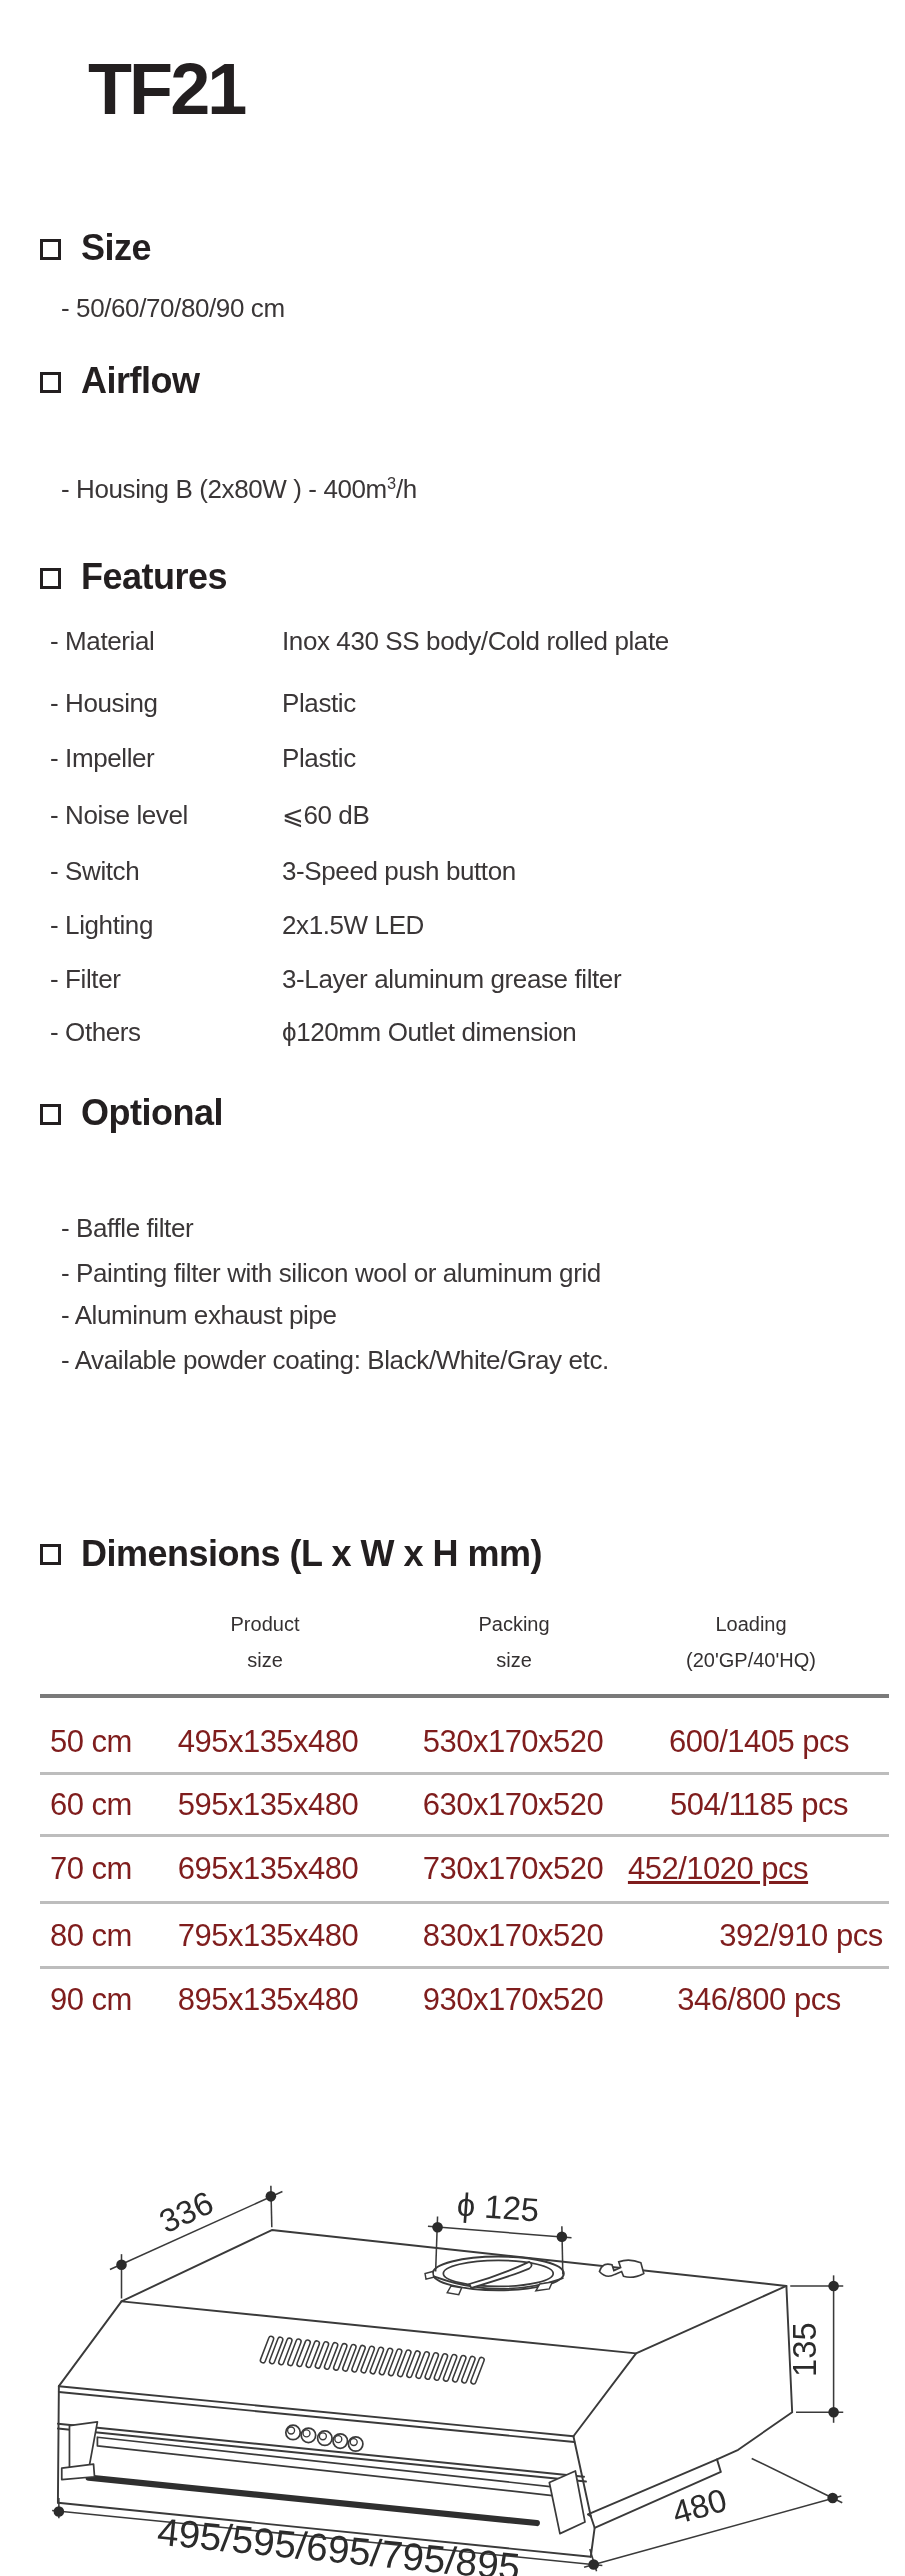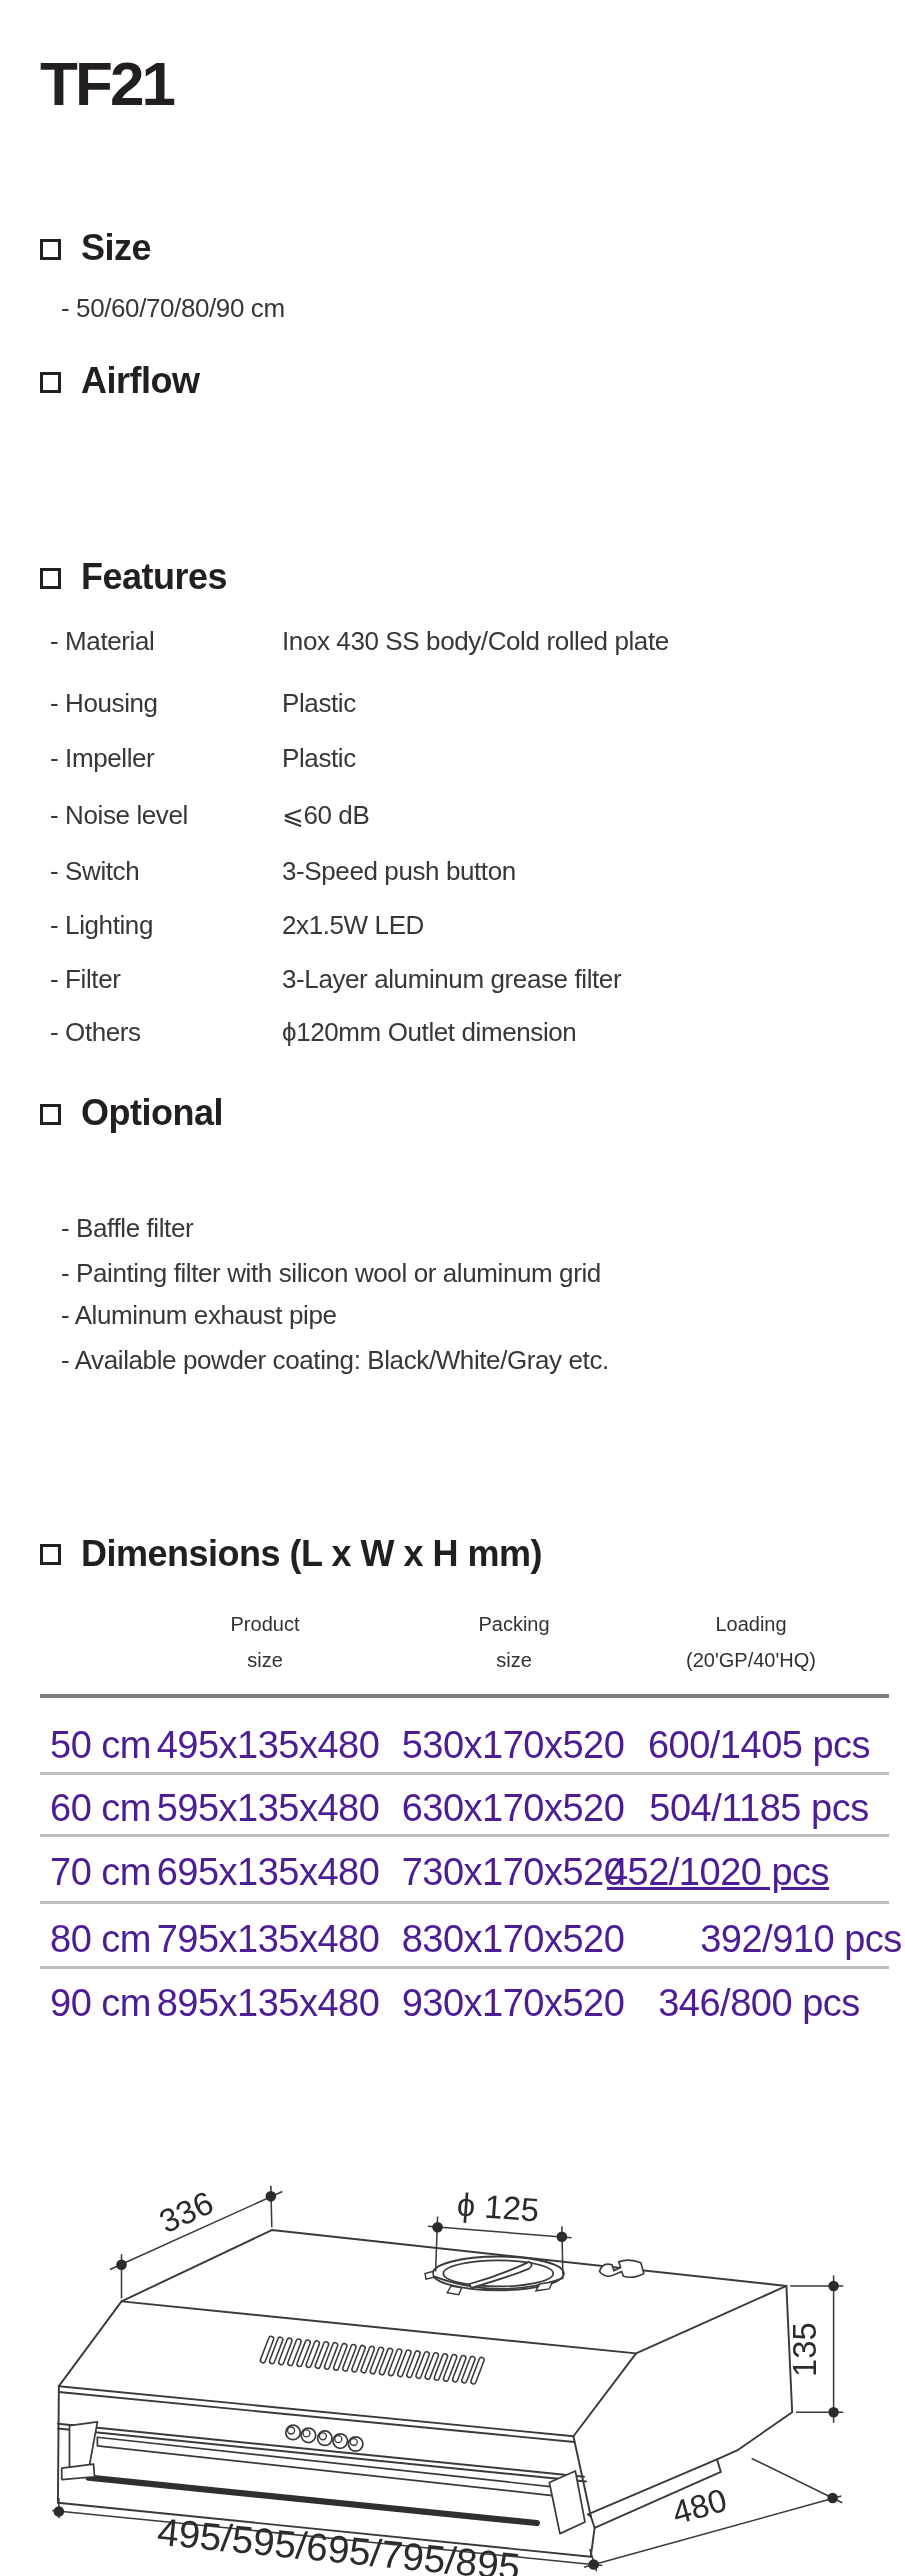--- a/index.html
+++ b/index.html
@@ -1,47 +1,48 @@
 <!DOCTYPE html>
 <html><head>
 <meta charset="utf-8">
 <title>TF21</title>
 <style>
   html,body{margin:0;padding:0;background:#fff;}
   #page{position:relative;width:905px;height:2576px;background:#ffffff;overflow:hidden;
         font-family:"Liberation Sans",sans-serif;color:#3a3637;}
   .abs{position:absolute;}
-  .title{font-size:62px;font-weight:bold;letter-spacing:-2.9px;color:#231f20;line-height:1;}
+  .title{font-size:72px;font-weight:bold;letter-spacing:-2.9px;color:#231f20;line-height:1;margin-left:48px;}
   .sq{width:14.5px;height:14.5px;border:3.4px solid #231f20;}
   .heading{font-size:36px;font-weight:bold;letter-spacing:-0.5px;color:#231f20;line-height:36px;white-space:nowrap;}
   .item{font-size:26px;letter-spacing:-0.4px;line-height:33px;white-space:nowrap;}
   .item sup{font-size:16.4px;vertical-align:8.7px;letter-spacing:0;}
   .frow{font-size:26px;letter-spacing:-0.4px;line-height:33px;white-space:nowrap;}
   .flabel{position:absolute;left:50px;top:0;}
   .fvalue{position:absolute;left:282px;top:0;}
   .th{font-size:20px;line-height:36px;text-align:center;color:#343031;white-space:nowrap;}
-  .cell{font-size:38px;letter-spacing:-0.5px;color:#4c1d95;white-space:nowrap;}
+  .cell{font-size:31px;letter-spacing:-0.5px;color:#7f1d1d;white-space:nowrap;}
   .ctr{transform:translateX(-50%);}
   .rule{background:#bdbdbd;height:2.9px;left:40px;width:849px;}
   .rule-dark{background:#7a7a7a;height:3.9px;left:40px;width:849px;}
   svg text{font-family:"Liberation Sans",sans-serif;fill:#2b2b2b;}
 </style>
 </head>
 <body>
 
 <div id="page">
 
   <div class="abs title" style="left:40px;top:53px;">TF21</div>
 
   <div class="abs sq" style="left:40px;top:239px;"></div>
   <div class="abs heading" style="left:81px;top:230px;">Size</div>
   <div class="abs item" style="left:61px;top:292px;">- 50/60/70/80/90 cm</div>
 
   <div class="abs sq" style="left:40px;top:372px;"></div>
   <div class="abs heading" style="left:81px;top:363px;">Airflow</div>
+  <div class="abs item" style="left:61px;top:467px;"><span>- Housing B (2x80W ) - 400m</span><sup>3</sup><span>/h</span></div>
 
   <div class="abs sq" style="left:40px;top:568px;"></div>
   <div class="abs heading" style="left:81px;top:559px;">Features</div>
 
   <div class="abs frow" style="left:0;top:625px;width:905px;">
     <span class="flabel">- Material</span>
     <span class="fvalue">Inox 430 SS body/Cold rolled plate</span>
   </div>
   <div class="abs frow" style="left:0;top:687px;width:905px;">
     <span class="flabel">- Housing</span>

